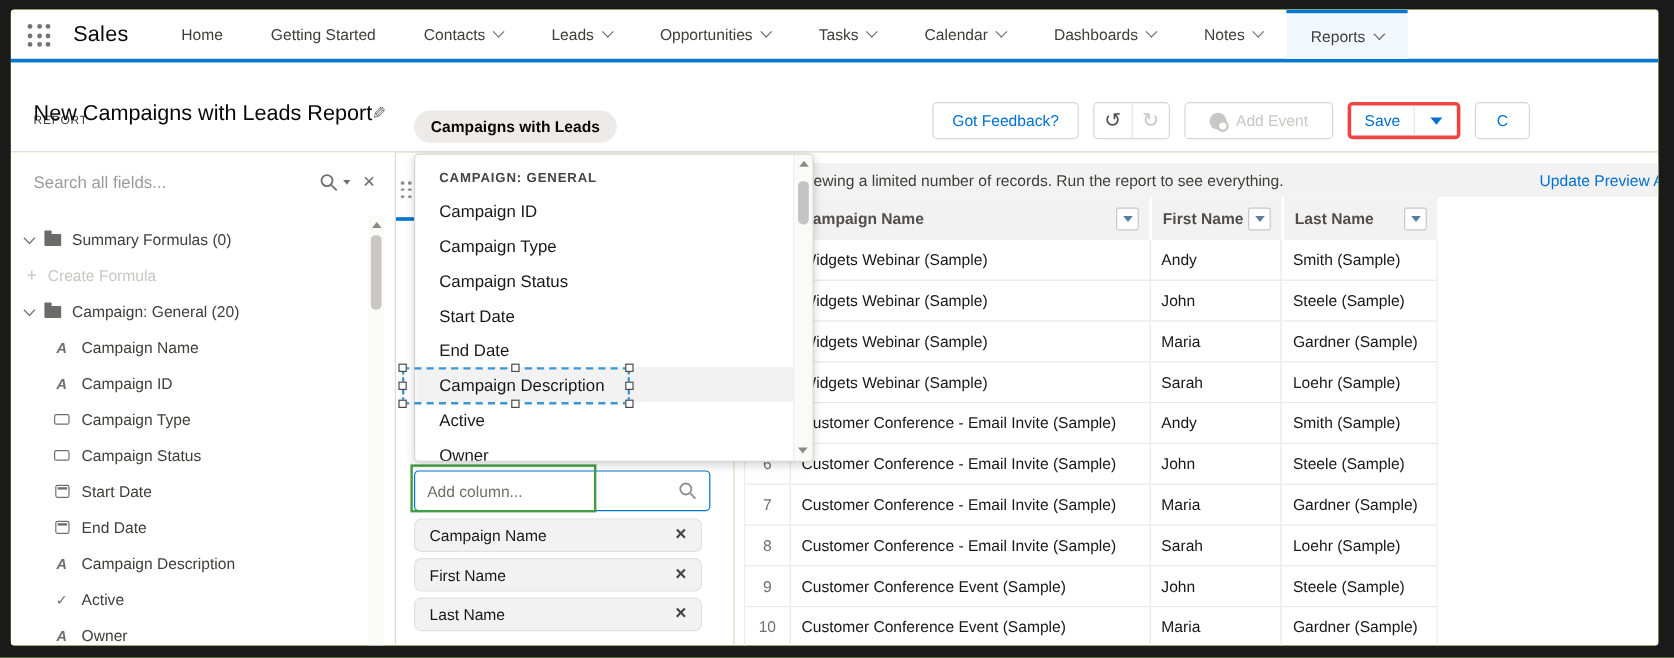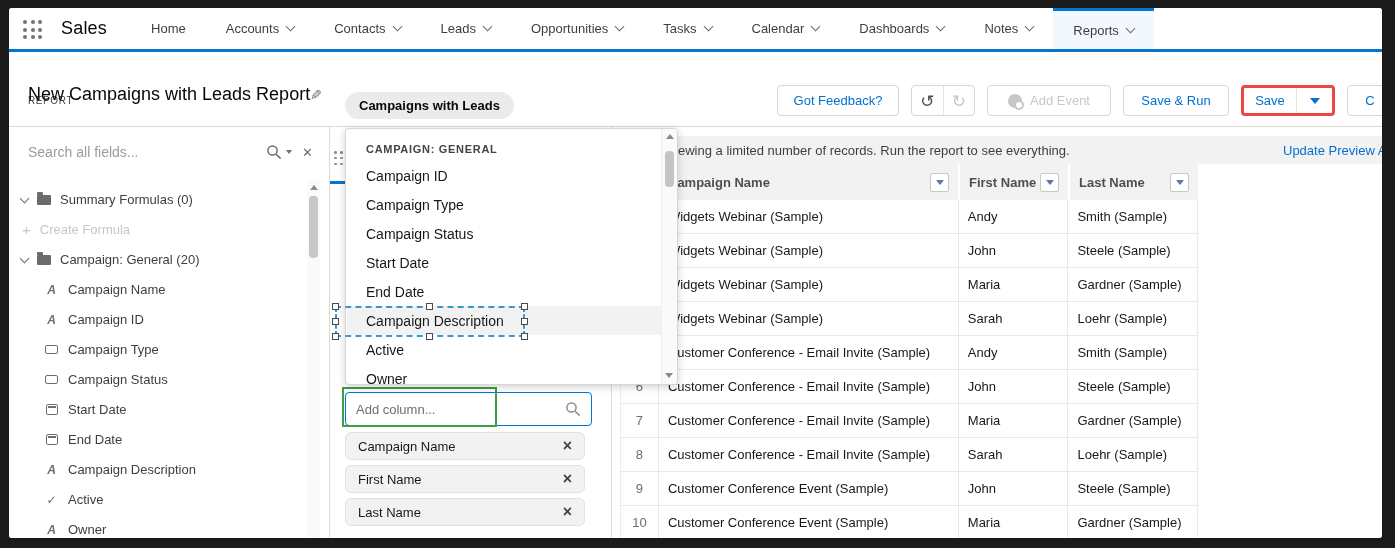--- a/index.html
+++ b/index.html
@@ -132,22 +132,21 @@
         <i></i>
         <i></i>
         <i></i>
     </div>
     <div class="app-name">Sales</div>
     <div class="tabs">
       <div class="tab">
           <span>Home</span>
         </div>
       <div class="tab">
-          <span>Accounts</span>
-          <span class="chev"></span>
+          <span>Getting Started</span>
         </div>
       <div class="tab">
           <span>Contacts</span>
           <span class="chev"></span>
         </div>
       <div class="tab">
           <span>Leads</span>
           <span class="chev"></span>
         </div>
       <div class="tab">
@@ -191,21 +190,20 @@
             <span class="icon-undo"></span>
           </div>
         <div class="undo-cell">
             <span class="icon-redo"></span>
           </div>
       </div>
       <div class="btn disabled w-ac">
         <span class="pie-icon"></span>
         <span>Add Event</span>
       </div>
-      <div class="btn w-sr">Save &amp; Run</div>
       <div class="save-group">
         <div class="save-main">Save</div>
         <div class="save-caret">
             <span class="tri-down-blue"></span>
           </div>
       </div>
       <div class="btn w-close">C</div>
     </div>
   </div>
 

